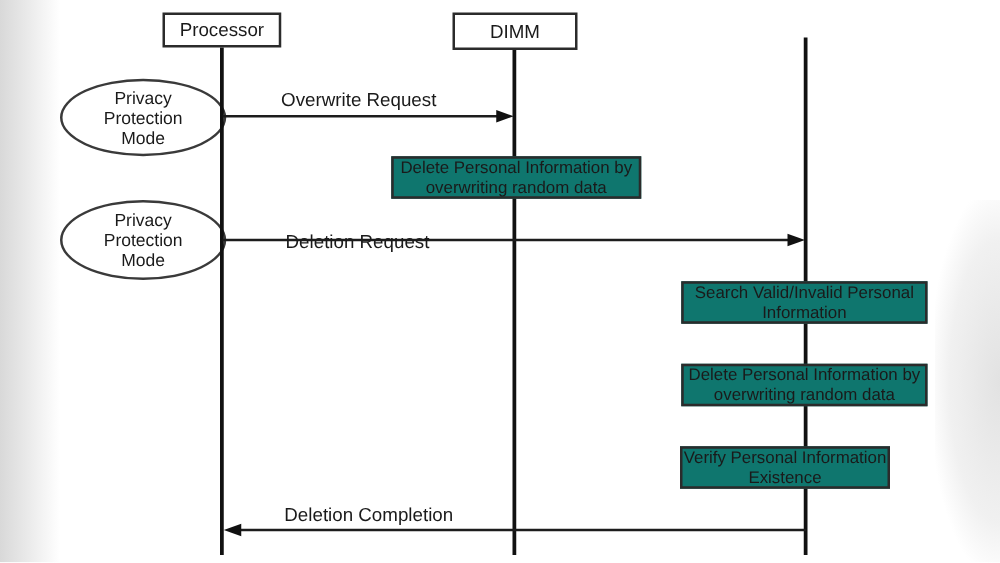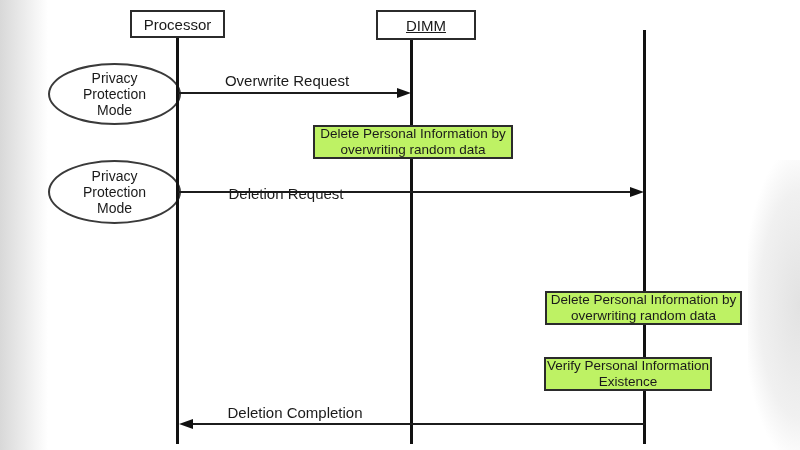--- a/index.html
+++ b/index.html
@@ -81,21 +81,21 @@
     position: absolute;
     transform: translateX(-50%);
     font-size: 15px;
     white-space: nowrap;
     z-index: 3;
   }
 
   .activity-box {
     position: absolute;
     border: 2px solid #2b2b2b;
-    background: #bef264;
+    background: #0f766e;
     display: flex; align-items: center; justify-content: center;
     text-align: center;
     font-size: 13.5px;
     line-height: 16px;
     z-index: 4;
   }
 </style>
 </head>
 <body>
 
@@ -104,21 +104,21 @@
   <div class="edge-shade-left"></div>
   <div class="edge-shade-right"></div>
 
   <div class="lifeline" style="left:176px; top:30px; height:414px;"></div>
   <div class="lifeline" style="left:410px; top:30px; height:414px;"></div>
   <div class="lifeline" style="left:643px; top:30px; height:414px;"></div>
 
   <div class="actor-box" style="left:130px; top:10px; width:95px; height:28px;">
     <span>Processor</span>
   </div>
-  <div class="actor-box" style="left:376px; top:10px; width:100px; height:30px;text-decoration:underline;">
+  <div class="actor-box" style="left:362px; top:10px; width:100px; height:30px;">
     <span>DIMM</span>
   </div>
 
   <div class="mode-ellipse" style="left:48px; top:63px; width:133px; height:62px;">
     <span>Privacy Protection Mode</span>
   </div>
   <div class="mode-ellipse" style="left:48px; top:160px; width:133px; height:64px;">
     <span>Privacy Protection Mode</span>
   </div>
 
@@ -127,20 +127,23 @@
   <div class="arrowhead right" style="left:397px; top:88px;"></div>
 
   <div class="activity-box" style="left:313px; top:125px; width:200px; height:34px;">
     <span>Delete Personal Information by overwriting random data</span>
   </div>
 
   <div class="msg-label" style="left:286px; top:171px;margin-top:14px;">Deletion Request</div>
   <div class="msg-line" style="left:178px; top:191px; width:455px;"></div>
   <div class="arrowhead right" style="left:630px; top:187px;"></div>
 
+  <div class="activity-box" style="left:545px; top:225px; width:197px; height:34px;">
+    <span>Search Valid/Invalid Personal Information</span>
+  </div>
   <div class="activity-box" style="left:545px; top:291px; width:197px; height:34px;">
     <span>Delete Personal Information by overwriting random data</span>
   </div>
   <div class="activity-box" style="left:544px; top:357px; width:168px; height:34px;">
     <span>Verify Personal Information Existence</span>
   </div>
 
   <div class="msg-label" style="left:295px; top:404px;">Deletion Completion</div>
   <div class="msg-line" style="left:184px; top:423px; width:461px;"></div>
   <div class="arrowhead left" style="left:179px; top:419px;"></div>

